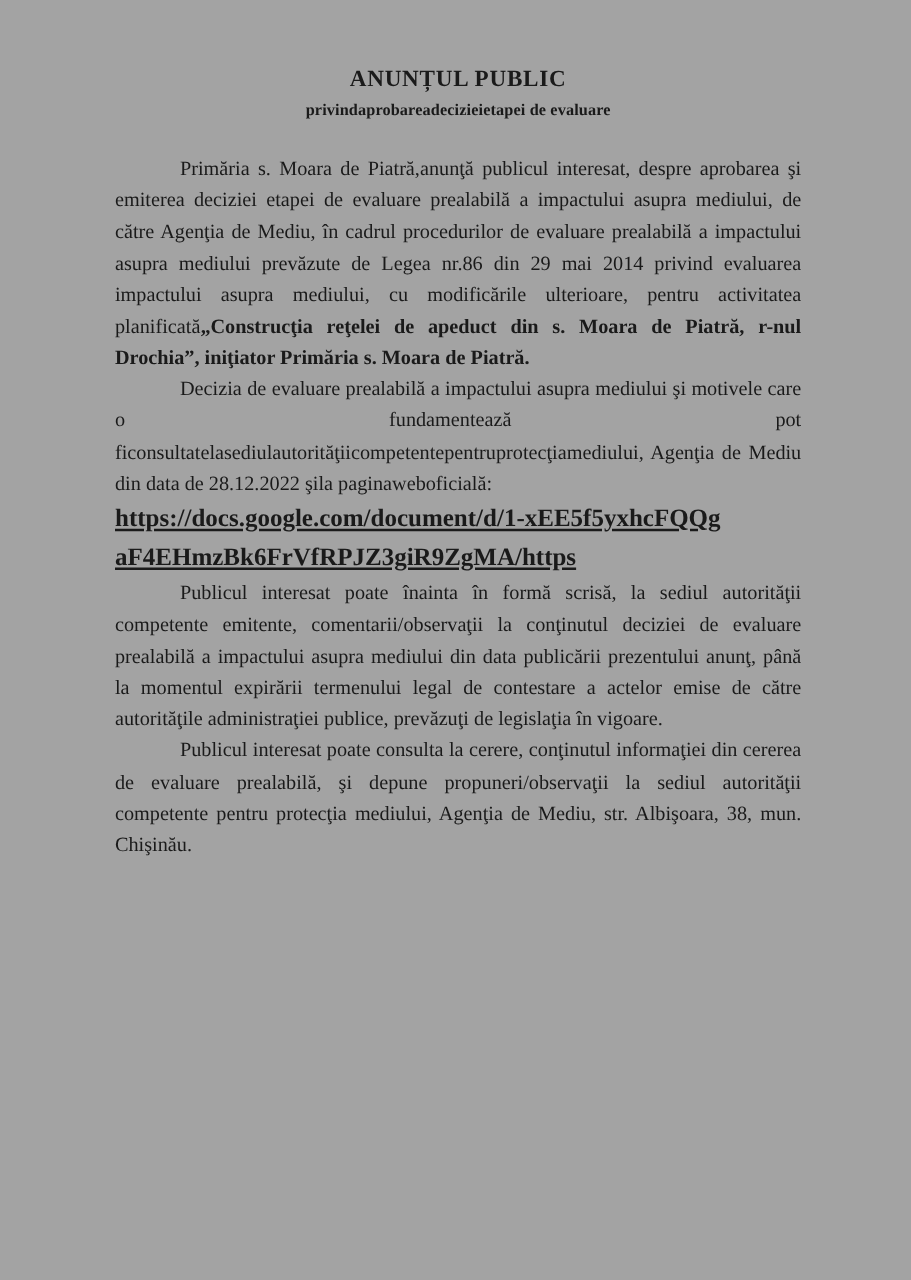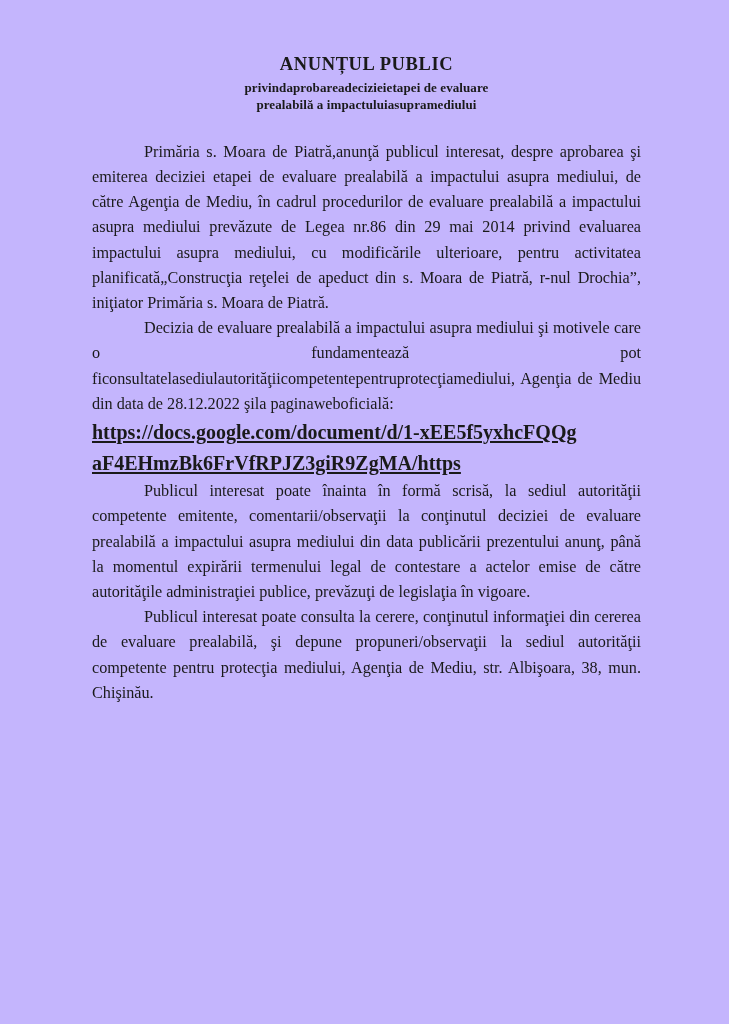--- a/index.html
+++ b/index.html
@@ -11,21 +11,21 @@
     width: 729px;
     height: 1024px;
     font-family: "Liberation Serif", "DejaVu Serif", serif;
     color: #1a1a1a;
     overflow: hidden;
   }
   .page {
     position: relative;
     width: 729px;
     height: 1024px;
-    background: #c4b5fd;
+    background: #a3a3a3;
     box-sizing: border-box;
     padding: 52px 88px 16px 92px;
   }
   .title-block {
     text-align: center;
     font-weight: bold;
     line-height: 1.30;
     margin: 0 0 26px 0;
   }
   .title-line {
@@ -44,21 +44,21 @@
     text-justify: inter-word;
     font-size: 16.2px;
     line-height: 1.555;
     text-indent: 52px;
     hyphens: none;
   }
   .body-text p.no-indent {
     text-indent: 0;
   }
   .bold {
-    font-weight: normal;
+    font-weight: bold;
   }
   .url-line {
     font-weight: bold;
     font-size: 20px;
     line-height: 1.56;
     text-decoration: underline;
     text-underline-offset: 2px;
     display: block;
     text-indent: 0;
     text-align: left;
@@ -70,21 +70,20 @@
   }
 </style>
 </head>
 <body>
 
 <div class="page">
 
   <div class="title-block">
     <span class="title-line t1">ANUNȚUL PUBLIC</span>
     <span class="title-line">privindaprobareadecizieietapei de evaluare</span>
-    <span class="title-line">prealabilă a impactuluiasupramediului</span>
   </div>
 
   <div class="body-text">
 
     <p><span>Primăria s. Moara de Piatră,anunţă publicul interesat, despre aprobarea şi emiterea deciziei etapei de evaluare prealabilă a impactului asupra mediului, de către Agenţia de Mediu, în cadrul procedurilor de evaluare prealabilă a impactului asupra mediului prevăzute de Legea nr.86 din 29 mai 2014 privind evaluarea impactului asupra mediului, cu modificările ulterioare, pentru activitatea planificată</span><span class="bold">„Construcţia reţelei de apeduct din s. Moara de Piatră, r-nul Drochia”, iniţiator Primăria s. Moara de Piatră.</span></p>
 
     <p>Decizia de evaluare prealabilă a impactului asupra mediului şi motivele care o fundamentează pot ficonsultatelasediulautorităţiicompetentepentruprotecţiamediului, Agenţia de Mediu din data de 28.12.2022 şila paginaweboficială:</p>
 
     <p class="url-wrap no-indent">
       <span class="url-line">https://docs.google.com/document/d/1-xEE5f5yxhcFQQg</span>

